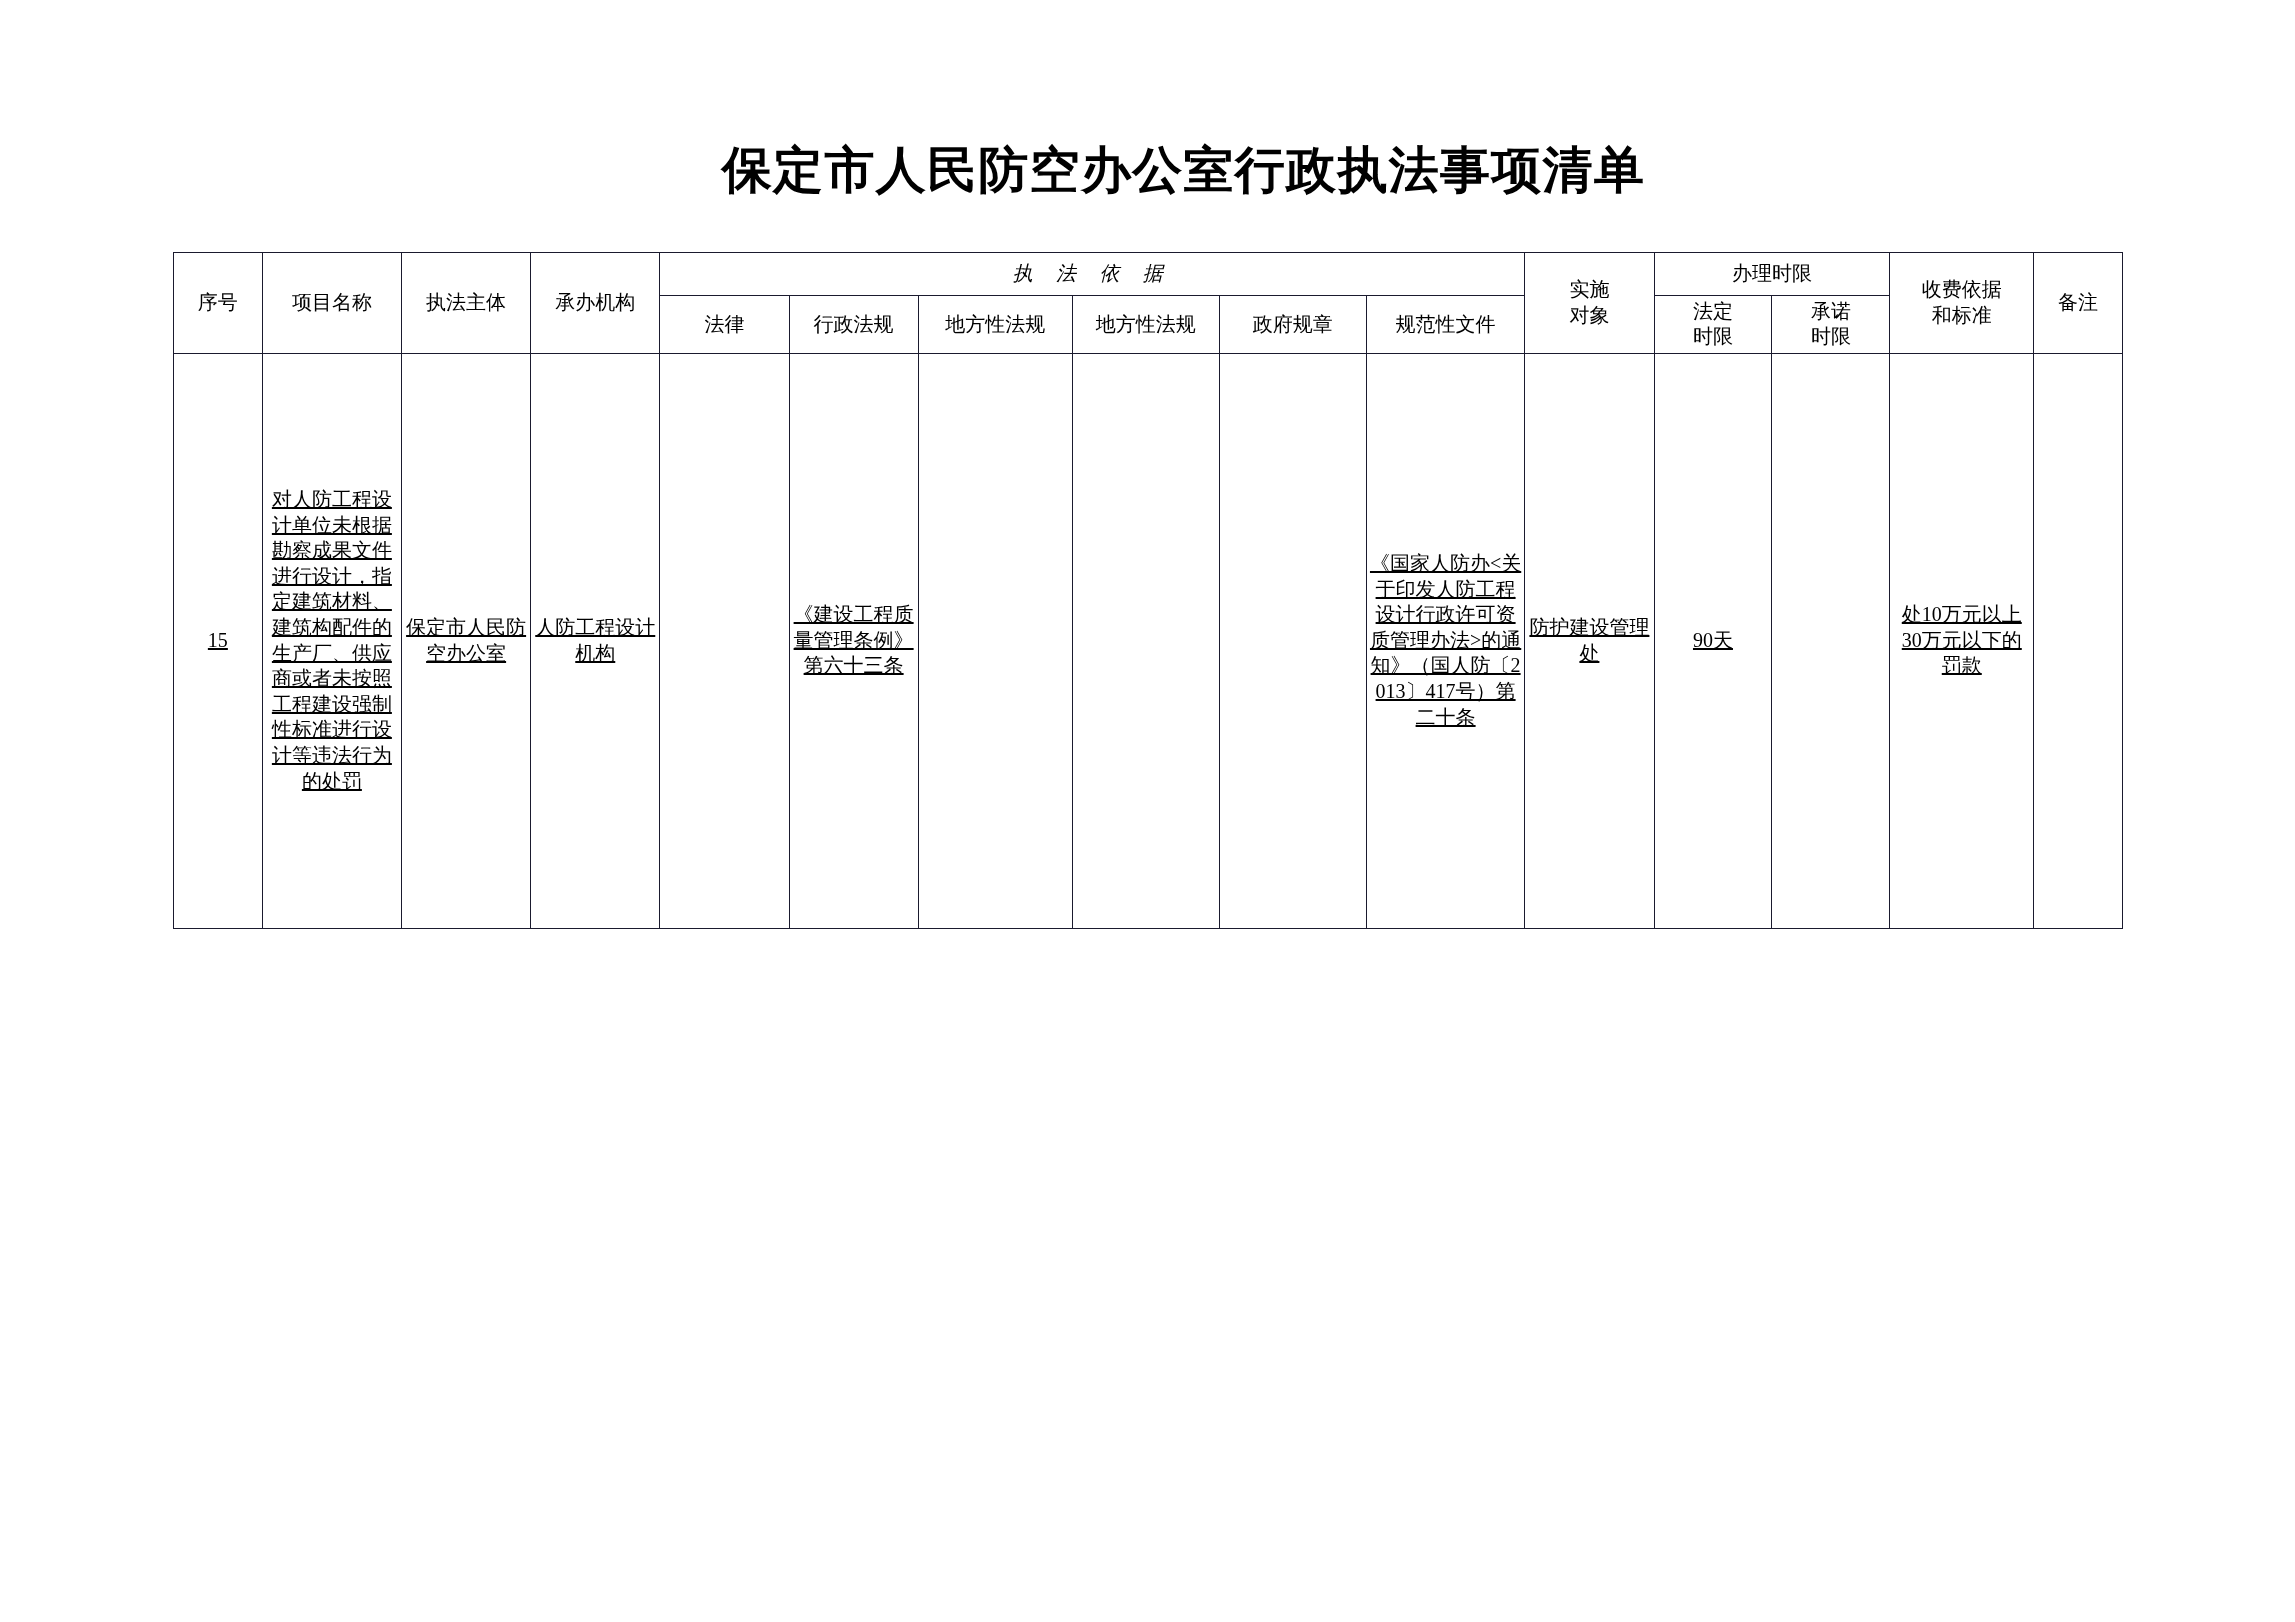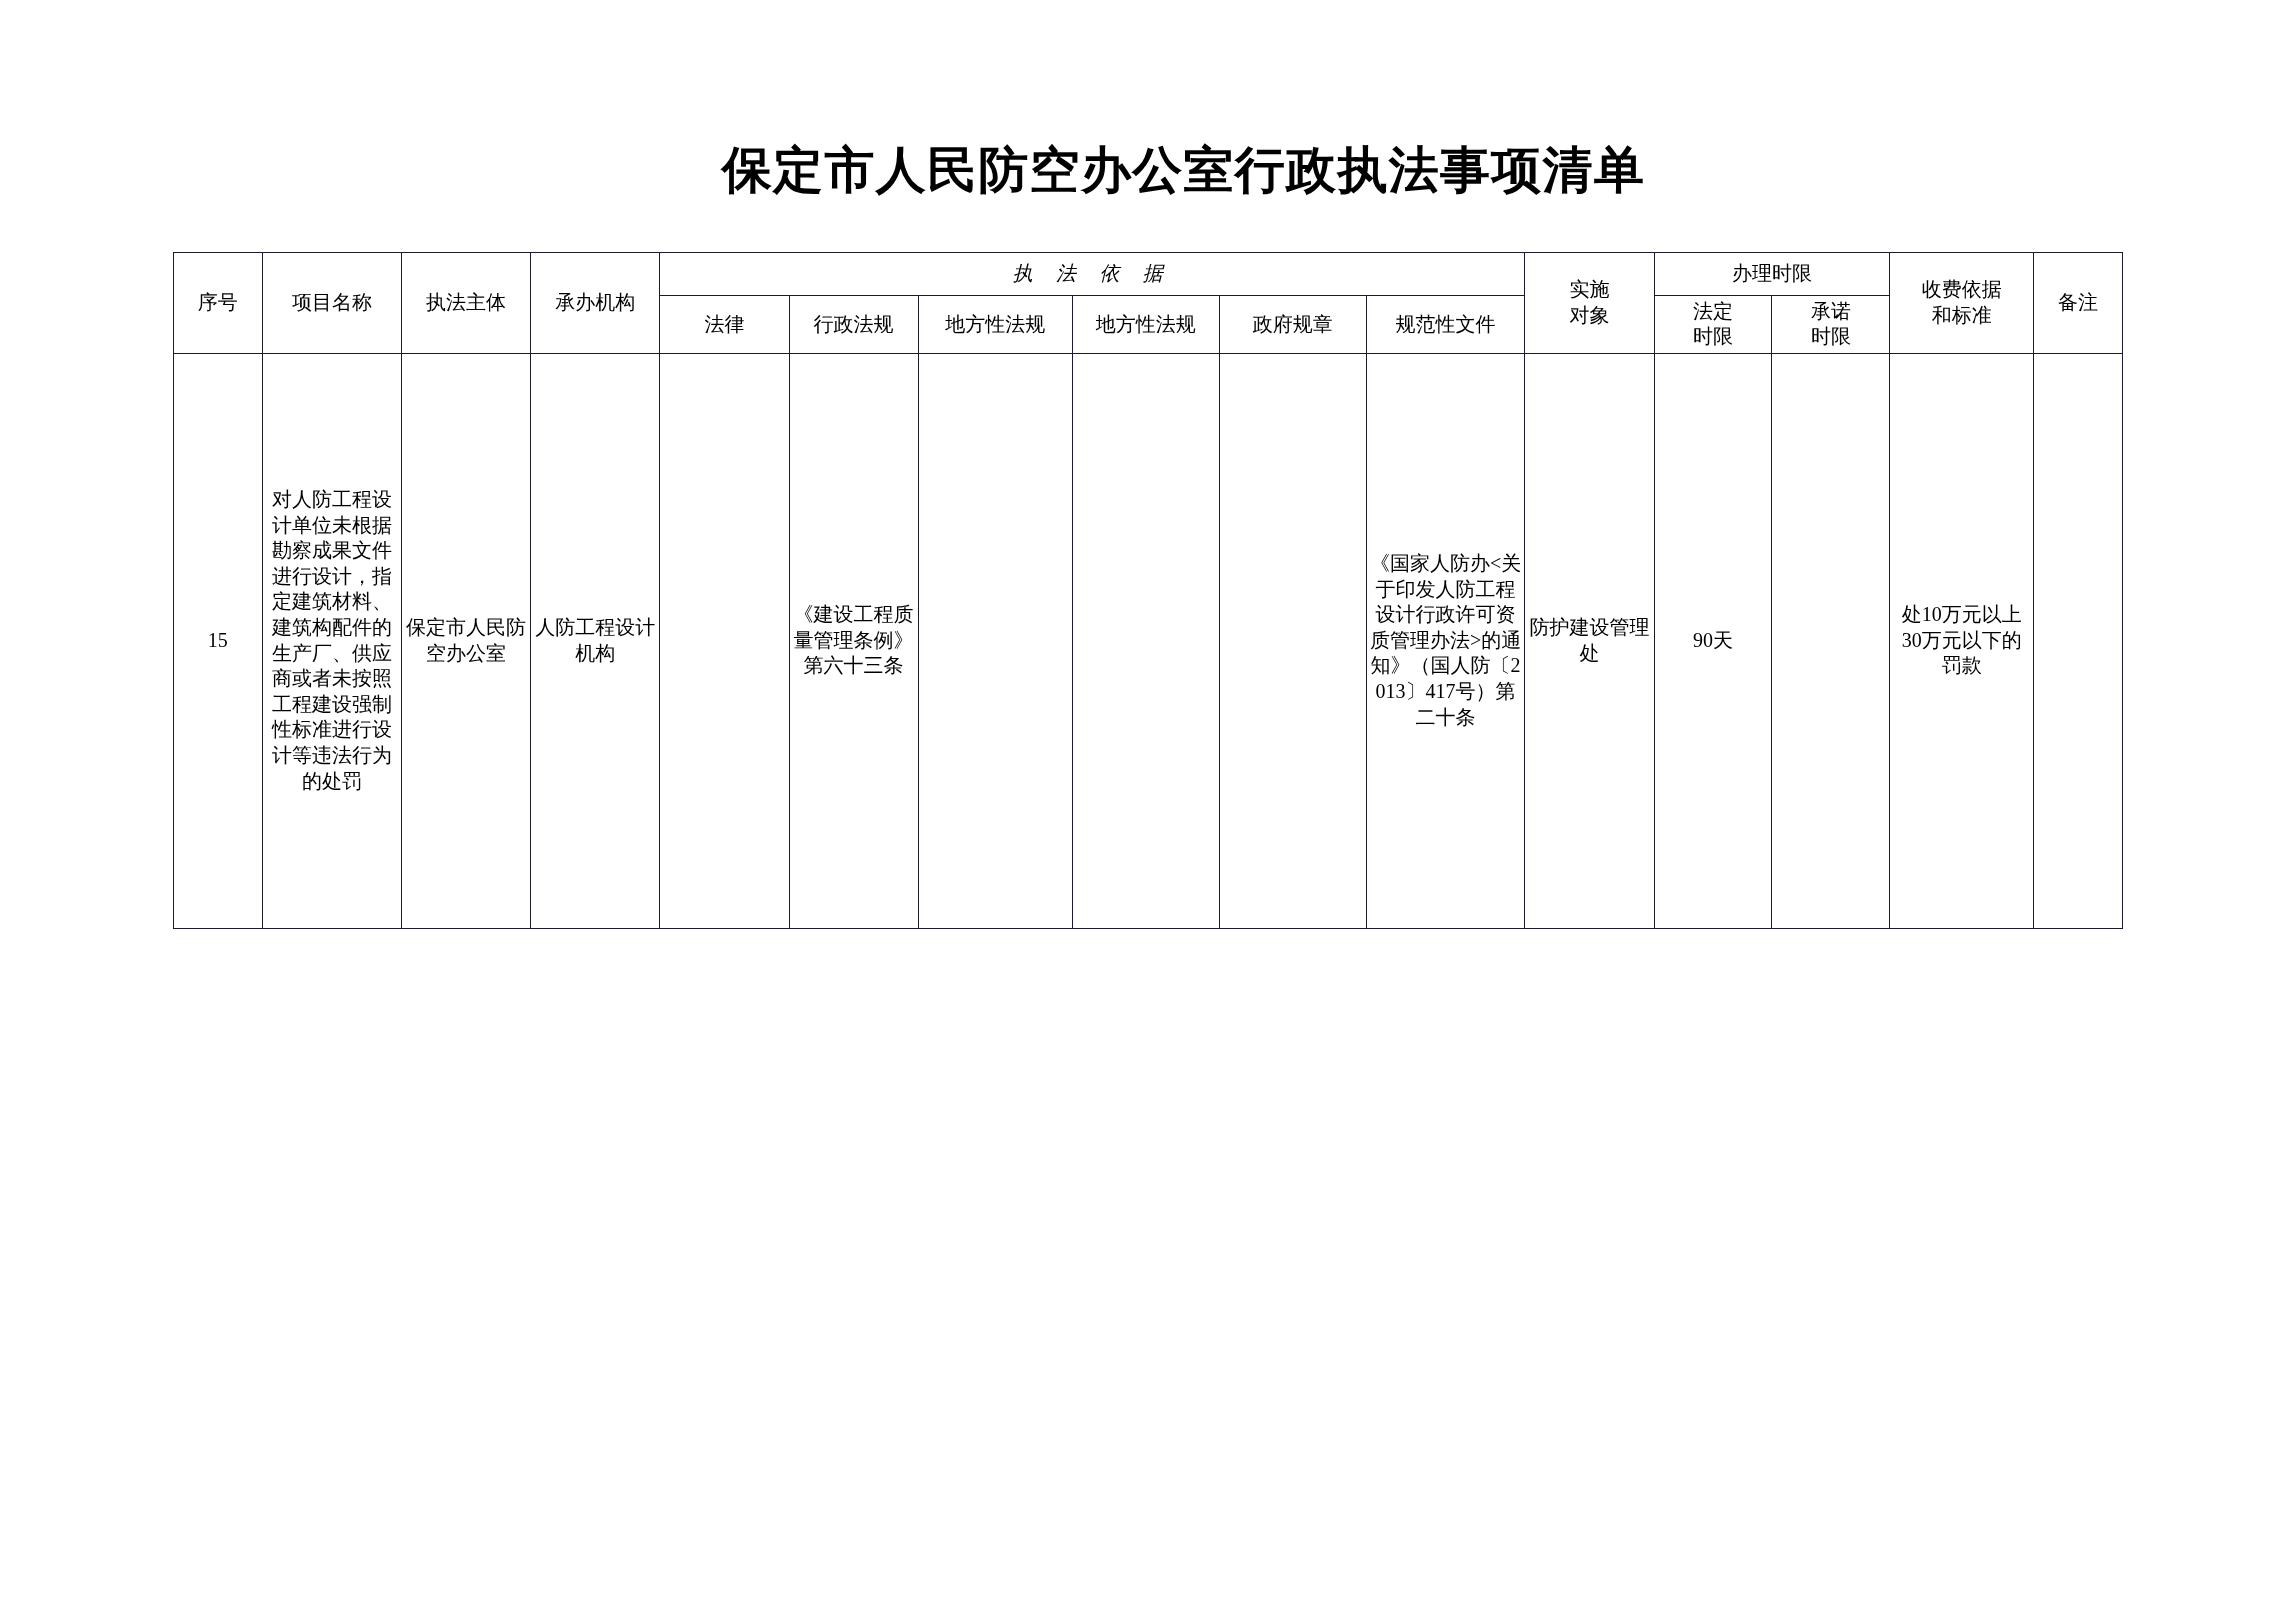--- a/index.html
+++ b/index.html
@@ -72,20 +72,21 @@
     font-size: 21.6px;
     line-height: 1.3;
     margin-top: 40px;
   }
   .sub-hdr {
     font-size: 20px;
   }
   .body-row td {
     height: 569px;
     vertical-align: middle;
+    text-decoration: underline;
   }
   .cell-seq {
     font-size: 21px;
   }
   .cell-wrap {
     font-size: 19.6px;
     line-height: 1.32;
     word-break: break-all;
   }
   .cell-sm {

